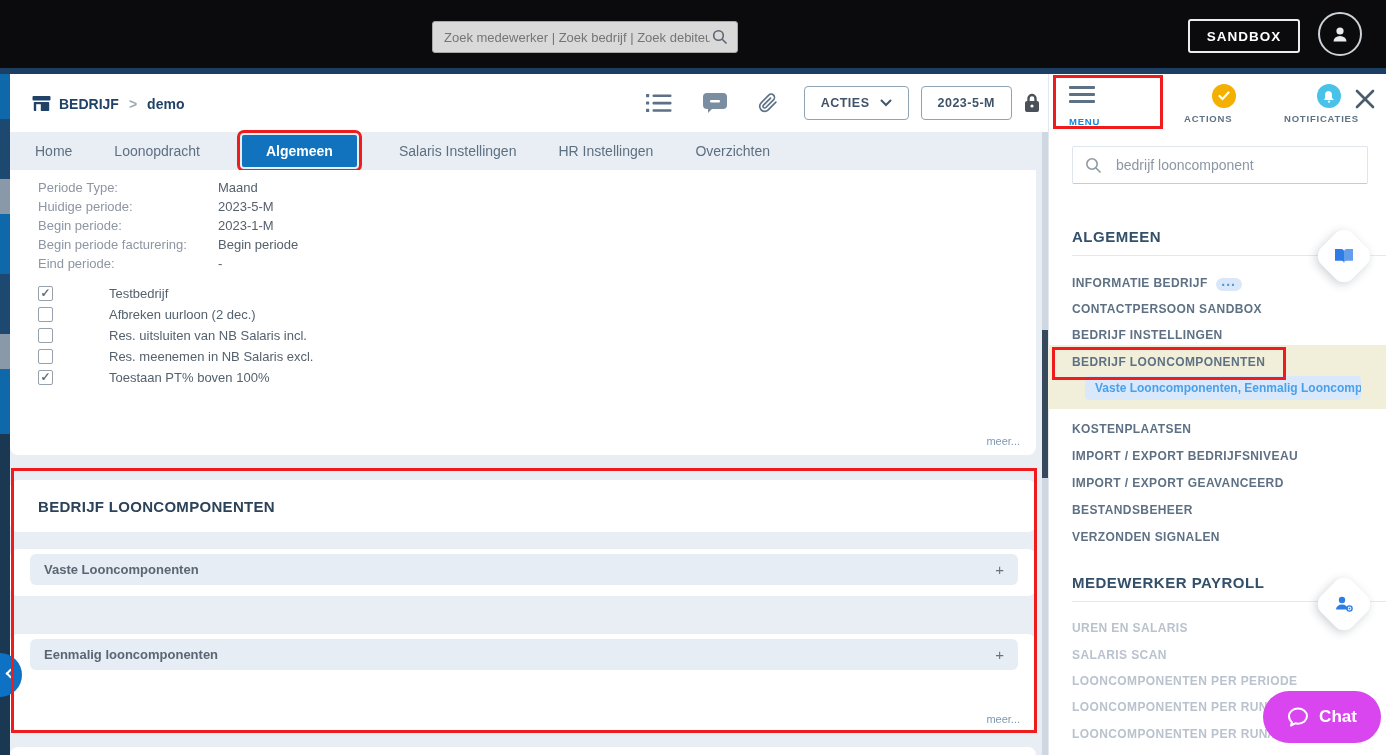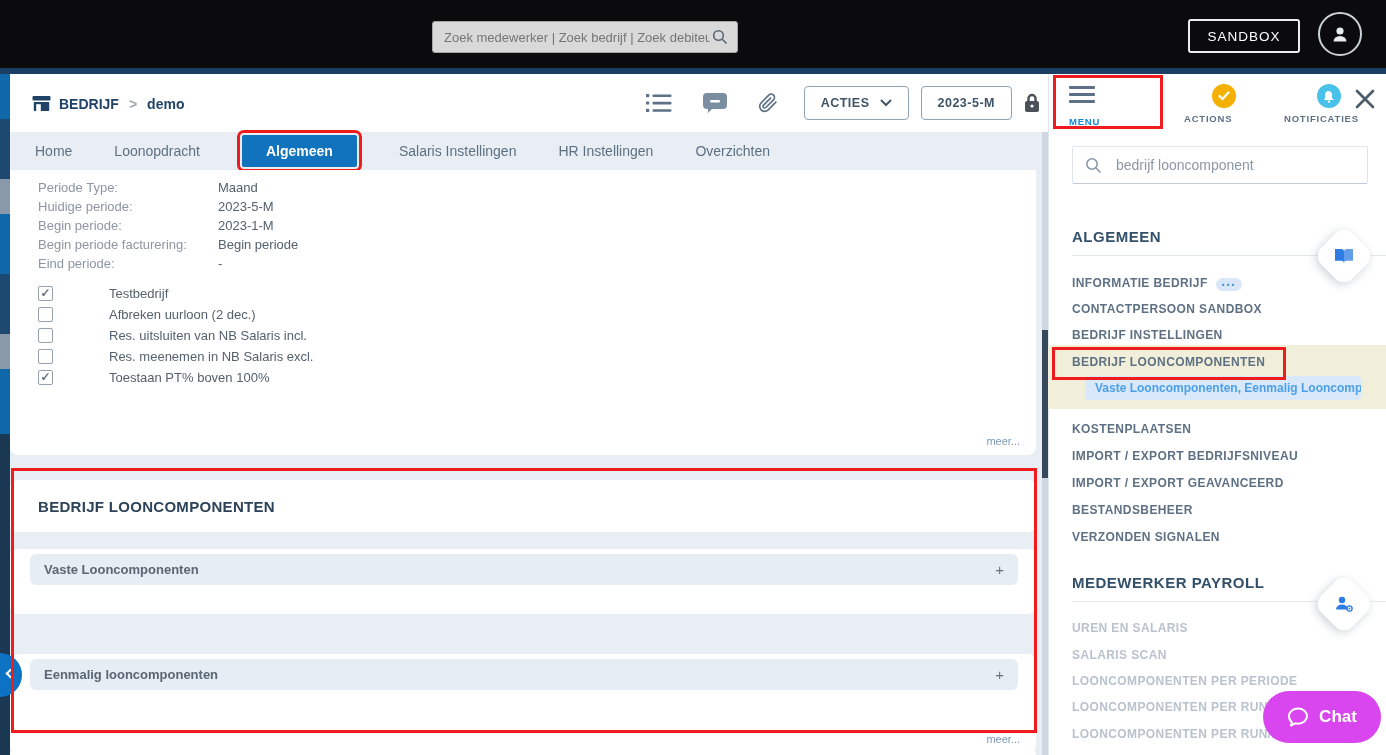--- a/index.html
+++ b/index.html
@@ -9,21 +9,21 @@
 
   
   .topbar{position:absolute;left:0;top:0;width:100%;height:68px;background:#0b0b0d;}
   .topbar-search{position:absolute;left:432px;top:21px;width:306px;height:32px;
     background:#d9d9d9;border:1px solid #a7a7a7;border-radius:3px;
     display:flex;align-items:center;padding:0 9px;}
   .topbar-search input{flex:1;border:none;background:transparent;outline:none;
     font-family:inherit;font-size:13px;color:#4a5460;}
   .sandbox-btn{position:absolute;left:1188px;top:19px;width:112px;height:34px;
     background:transparent;border:2px solid #ededed;border-radius:3px;color:#fff;
-    font-weight:normal;font-size:13.5px;letter-spacing:1px;font-family:inherit;}
+    font-weight:bold;font-size:13.5px;letter-spacing:1px;font-family:inherit;}
   .avatar{position:absolute;left:1318px;top:12px;width:44px;height:44px;border-radius:50%;
     border:2px solid #cdd2d8;display:flex;align-items:center;justify-content:center;cursor:pointer;}
   .navy-strip{position:absolute;left:0;top:68px;width:100%;height:6px;background:#1d3e63;}
 
   
   .left-rail{position:absolute;left:0;top:74px;width:10px;height:681px;
     background:linear-gradient(180deg,#0e68a9 0,#0e68a9 45px,#1d4971 45px,#1d4971 105px,
       #8a99a9 105px,#8a99a9 140px,#0e68a9 140px,#0e68a9 200px,#1d4971 200px,#1d4971 260px,
       #8a99a9 260px,#8a99a9 295px,#0e68a9 295px,#0e68a9 360px,#1a3852 360px);}
   .rail-expander{position:absolute;left:-22px;top:653px;width:44px;height:44px;border-radius:50%;
@@ -56,22 +56,22 @@
   .frow .flabel{width:180px;color:#8d96a2;}
   .frow .fvalue{color:#55616d;}
   .cb-rows{margin-top:10px;}
   .cbrow{display:flex;align-items:center;height:21px;}
   .cbbox{width:15px;height:15px;border:1px solid #97a1ab;border-radius:2px;background:#fff;
     color:#666f79;font-size:12px;font-weight:bold;line-height:13px;text-align:center;cursor:pointer;}
   .cblabel{margin-left:56px;font-size:13px;color:#55616d;}
   .meer{position:absolute;right:16px;bottom:8px;font-size:11px;color:#7e99b5;cursor:pointer;}
   .card-title{top:480px;height:52px;border-radius:8px;display:flex;align-items:center;padding-left:28px;}
   .section-title{font-size:15px;font-weight:bold;color:#2c4258;letter-spacing:.3px;}
-  .card-acc1{top:549px;height:65px;border-radius:8px;padding:5px 18px 0 20px;}
-  .card-acc2{top:654px;height:99px;border-radius:8px;padding:5px 18px 0 20px;}
+  .card-acc1{top:549px;height:47px;border-radius:8px;padding:5px 18px 0 20px;}
+  .card-acc2{top:634px;height:99px;border-radius:8px;padding:5px 18px 0 20px;}
   .accbar{height:31px;background:#e7edf4;border-radius:6px;display:flex;align-items:center;
     padding:0 14px;cursor:pointer;}
   .accbar .alabel{font-size:13px;font-weight:bold;color:#5a6673;}
   .accbar .aplus{margin-left:auto;color:#68727e;font-size:15px;}
   .card-sliver{top:747px;height:20px;border-radius:8px 8px 0 0;}
 
   
   .panel-scroll{position:absolute;left:1042px;top:132px;width:6px;height:623px;background:#cfd8e0;}
   .panel-scroll .thumb{position:absolute;left:0;top:198px;width:6px;height:148px;background:#36495d;cursor:pointer;}
   .panel{position:absolute;left:1048px;top:74px;width:338px;height:681px;background:#fff;

